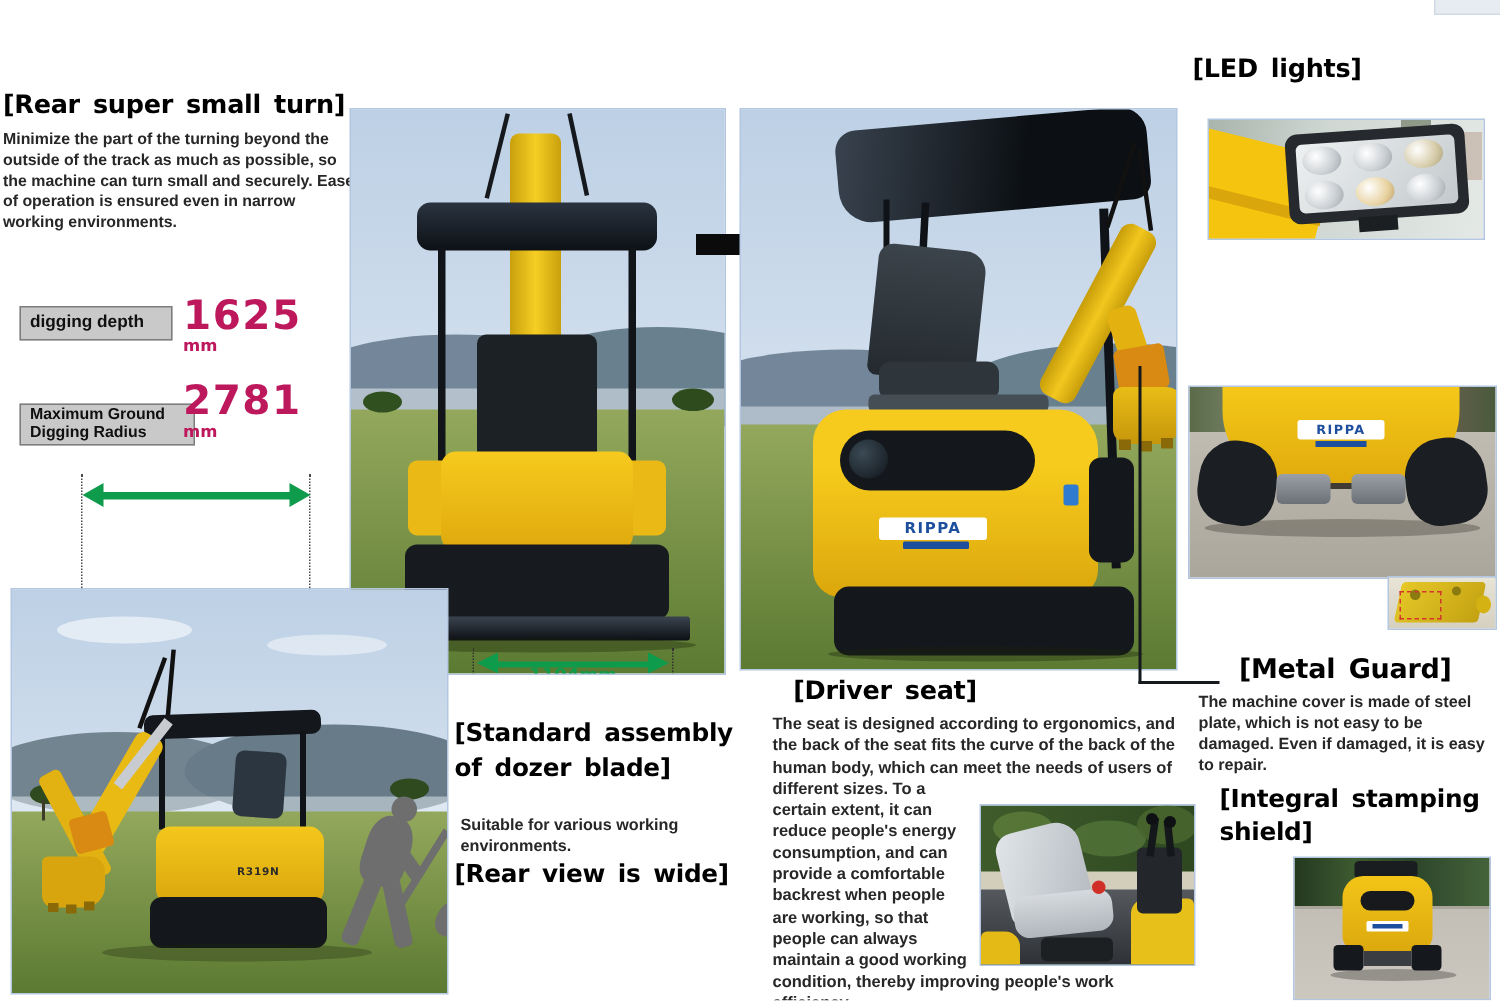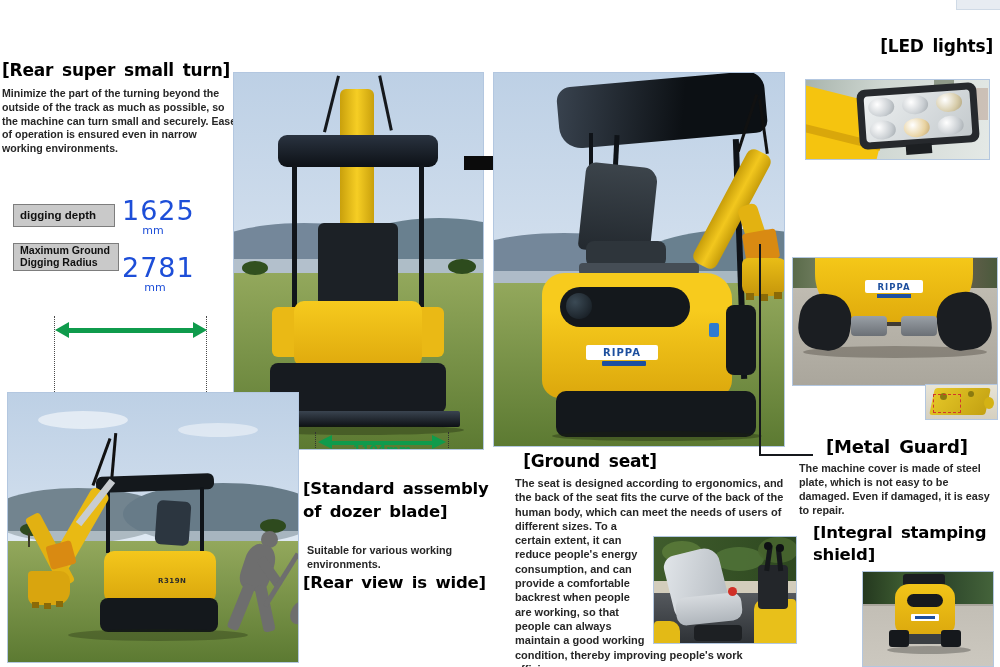--- a/index.html
+++ b/index.html
@@ -9,22 +9,22 @@
   .sec{position:absolute;margin:0;font:800 17px/1.25 "DejaVu Sans",sans-serif;color:#000;
        letter-spacing:-0.2px;word-spacing:3px}
   .bd{position:absolute;margin:0;font:bold 10.8px/1.3 "Liberation Sans",sans-serif;color:#272727}
   .photo{position:absolute;border:1px solid #b3c7e0;overflow:hidden;
          background:linear-gradient(#bdd0e5,#e7eef6)}
   .photo i{position:absolute;display:block;font-style:normal}
   .grass{background:linear-gradient(#93a85c,#5c7a32)} 
   .spec-label{position:absolute;background:#c9c9c9;border:1px solid #7d7d7d;color:#101010;
               font:bold 11px/1.15 "Liberation Sans",sans-serif;display:flex;align-items:center;
               padding:1px 6px;box-sizing:border-box}
-  .spec-value{position:absolute;color:#1d4ed8;font-family:"DejaVu Sans",sans-serif;font-weight:normal;
-              text-align:center}
+  .spec-value{position:absolute;color:#be185d;font-family:"DejaVu Sans",sans-serif;font-weight:bold;
+              }
   .spec-value .num{display:block;font-size:27px;line-height:1;letter-spacing:1px}
   .spec-value .unit{display:block;font-size:11px;line-height:1;margin-top:1px}
   .gline{position:absolute;background:#0f9b4c}
   .tri{position:absolute;width:0;height:0}
   .dot-guide{position:absolute;width:0;border-left:1px dotted #4a4a4a}
   .sticker{position:absolute;background:#fff;border-radius:2px;display:flex;align-items:center;
            justify-content:center;color:#1d4f9e;font-family:"DejaVu Sans",sans-serif;font-weight:bold}
   .ds-wrap{position:absolute;left:515px;top:476px;width:282px;font:bold 11px/1.3 "Liberation Sans",sans-serif;color:#272727}
   .ds-spacer{float:right;width:1px;height:56px}
   .seat-photo{float:right;clear:right;width:142px;height:106px;margin:4px 0 2px 8px;
@@ -42,21 +42,21 @@
 
   <h2 class="sec" style="left:2px;top:60px;width:236px">[Rear super small turn]</h2>
   <p class="bd" style="left:2px;top:87px;width:236px;font-size:10.6px">Minimize the part of the turning beyond the outside of the track as much as possible, so the machine can turn small and securely. Ease of operation is ensured even in narrow working environments.</p>
 
   <div class="spec-label" style="left:13px;top:204px;width:102px;height:23px;font-size:11.5px">digging depth</div>
   <div class="spec-value" style="left:122px;top:197px;width:62px">
     <span class="num">1625</span>
     <span class="unit">mm</span>
   </div>
 
-  <div class="spec-label" style="left:13px;top:243px;width:106px;height:28px;font-size:10.6px;line-height:1.1">Maximum Ground Digging Radius</div>
+  <div class="spec-label" style="left:13px;top:269px;width:117px;height:28px;font-size:10.6px;line-height:1.1">Maximum Ground Digging Radius</div>
   <div class="spec-value" style="left:122px;top:254px;width:66px">
     <span class="num">2781</span>
     <span class="unit">mm</span>
   </div>
 
   <div class="dot-guide" style="left:54px;top:316px;height:178px"></div>
   <div class="dot-guide" style="left:206px;top:316px;height:178px"></div>
   <div class="abs" style="left:55px;top:322px;width:152px;height:16px">
     <div class="gline" style="left:10px;top:6px;width:132px;height:5px"></div>
     <div class="tri" style="left:0;top:0;border-right:14px solid #0f9b4c;border-top:8px solid transparent;border-bottom:8px solid transparent"></div>
@@ -134,21 +134,21 @@
     <span class="sticker" style="left:92px;top:272px;width:72px;height:15px;font-size:10px;letter-spacing:1px">RIPPA</span>
     <i style="left:108px;top:288px;width:44px;height:5px;background:#1d4f9e;border-radius:1px"></i>
 
     <i style="left:62px;top:318px;width:200px;height:46px;background:#14181c;border-radius:10px"></i>
     <i style="left:58px;top:358px;width:210px;height:10px;background:rgba(25,35,12,.35);border-radius:50%"></i>
   </div>
 
   <div class="abs" style="left:759px;top:244px;width:2px;height:212px;background:#15181c"></div>
   <div class="abs" style="left:759px;top:454px;width:54px;height:2px;background:#15181c"></div>
 
-  <h2 class="sec" style="left:795px;top:36px;width:198px;text-align:right">[LED lights]</h2>
+  <h2 class="sec" style="left:795px;top:36px;width:198px;text-align:left">[LED lights]</h2>
 
   <div class="photo" style="left:805px;top:79px;width:183px;height:79px;background:linear-gradient(100deg,#a8b4ac,#cfd7d2 40%,#e4e9e6)">
     <i style="left:128px;top:0;width:20px;height:44px;background:#5e6b52;opacity:.6"></i>
     <i style="left:152px;top:8px;width:30px;height:32px;background:#b59a8a;opacity:.5"></i>
     <i style="left:-18px;top:14px;width:92px;height:92px;background:#f5c40f;transform:rotate(14deg);border-radius:4px"></i>
     <i style="left:-14px;top:52px;width:90px;height:8px;background:#d9a70b;transform:rotate(14deg)"></i>
     <i style="left:52px;top:6px;width:120px;height:60px;background:#26292d;border-radius:8px;transform:rotate(-4deg)"></i>
     <i style="left:59px;top:13px;width:106px;height:46px;background:linear-gradient(135deg,#eef1f2,#c3c9cc);border-radius:4px;transform:rotate(-4deg)"></i>
     <i style="left:62px;top:14px;width:100px;height:44px;transform:rotate(-4deg);display:grid;grid-template:repeat(2,1fr)/repeat(3,1fr);gap:2px;padding:1px">
       <i style="position:static;width:26px;height:19px;border-radius:50%;background:radial-gradient(circle at 35% 35%,#ffffff,#c9ced2 60%,#9aa1a6)"></i>
@@ -242,21 +242,21 @@
       <i style="left:56px;top:18px;width:5px;height:62px;background:#6e6e6e;transform:rotate(32deg)"></i>
       <i style="left:68px;top:70px;width:18px;height:24px;background:#6e6e6e;border-radius:50% 50% 60% 60%;transform:rotate(32deg)"></i>
     </i>
   </div>
 
   <h2 class="sec" style="left:303px;top:477px;width:205px;font-size:16.5px;line-height:1.4">[Standard assembly of dozer blade]</h2>
   <p class="bd" style="left:307px;top:543px;width:190px">Suitable for various working environments.</p>
 
   <h2 class="sec" style="left:303px;top:573px;width:205px;font-size:16.5px">[Rear view is wide]</h2>
 
-  <h2 class="sec" style="left:500px;top:451px;width:180px;text-align:center">[Ground seat]</h2>
+  <h2 class="sec" style="left:500px;top:451px;width:180px;text-align:center">[Driver seat]</h2>
 
   <div class="ds-wrap">
     <span class="ds-spacer"></span>
     <span class="seat-photo">
       <i style="left:8px;top:4px;width:40px;height:22px;background:#5d7d3b;opacity:.8;border-radius:50%"></i>
       <i style="left:60px;top:10px;width:50px;height:24px;background:#53753a;opacity:.8;border-radius:50%"></i>
       <i style="left:104px;top:0;width:40px;height:26px;background:#48652f;opacity:.9;border-radius:50%"></i>
       <i style="left:0;top:44px;width:142px;height:14px;background:#d3cdbc"></i>
       <i style="left:0;top:56px;width:142px;height:50px;background:linear-gradient(#55595e,#2e3236)"></i>
       <i style="left:0;top:84px;width:26px;height:22px;background:#e3ba16;border-radius:4px 10px 0 0"></i>

